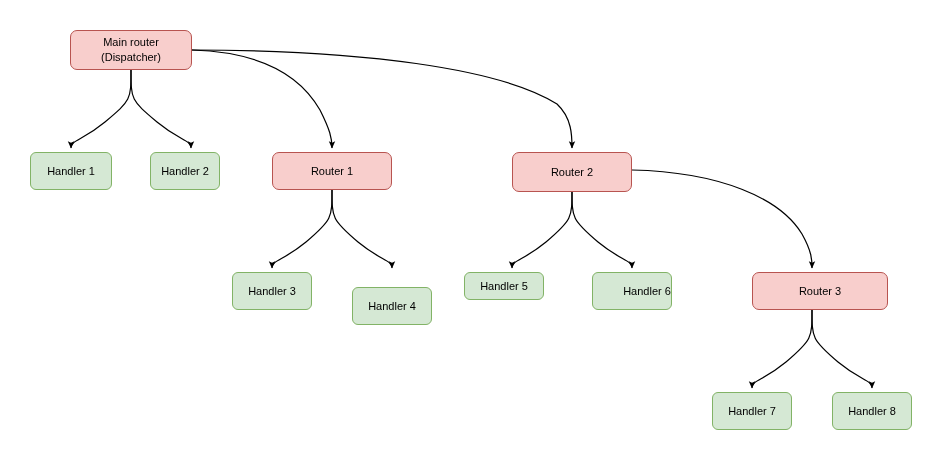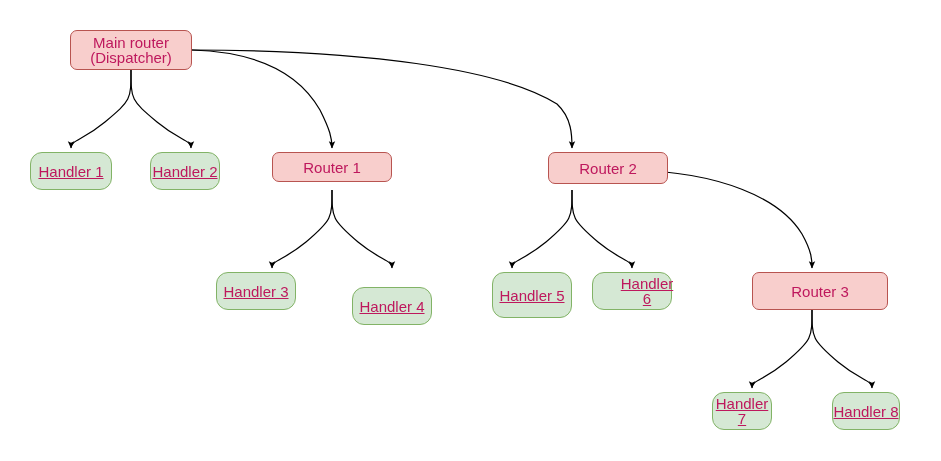--- a/index.html
+++ b/index.html
@@ -23,37 +23,36 @@
     height: 461px;
     pointer-events: none;
   }
   .node {
     position: absolute;
     box-sizing: border-box;
     display: flex;
     align-items: center;
     justify-content: center;
     text-align: center;
-    color: #be185d;
-    font-size: 15px;
+    color: #000000;
+    font-size: 11px;
     line-height: 15px;
     border-width: 1px;
     border-style: solid;
     white-space: pre-line;
   }
   .node.router {
     background: #f8cecc;
     border-color: #b85450;
     border-radius: 7px;
   }
   .node.handler {
     background: #d5e8d4;
     border-color: #82b366;
-    border-radius: 12px;
-    text-decoration: underline;
+    border-radius: 6px;
   }
 </style>
 </head>
 <body>
 
 <div id="canvas">
   <svg id="edge-layer" width="941" height="461" viewBox="0 0 941 461">
     <defs>
       <marker id="arrow" markerWidth="10" markerHeight="10" refX="7.4" refY="3.6" orient="auto" markerUnits="userSpaceOnUse">
         <path d="M 0.6 0.4 L 8 3.6 L 0.6 6.8 L 2.2 3.6 Z" fill="#000000"></path>
@@ -71,23 +70,23 @@
         <path d="M 632 170 C 720 172 780 198 802 234 C 812 252 812 260 812 268" fill="none" stroke="#000000" stroke-width="1.2" marker-end="url(#arrow)"></path>
         <path d="M 812 310 C 812 338 812 340 786 362 C 763 381 752 380 752 388" fill="none" stroke="#000000" stroke-width="1.2" marker-end="url(#arrow)"></path>
         <path d="M 812 310 C 812 338 812 340 838 362 C 861 381 872 380 872 388" fill="none" stroke="#000000" stroke-width="1.2" marker-end="url(#arrow)"></path>
       </g>
   </svg>
   <div id="nodes">
       <div class="node router" style="left: 70px; top: 30px; width: 122px; height: 40px;"><span>Main router
 (Dispatcher)</span></div>
       <div class="node handler" style="left: 30px; top: 152px; width: 82px; height: 38px;"><span>Handler 1</span></div>
       <div class="node handler" style="left: 150px; top: 152px; width: 70px; height: 38px;"><span>Handler 2</span></div>
-      <div class="node router" style="left: 272px; top: 152px; width: 120px; height: 30px;"><span>Router 1</span></div>
-      <div class="node router" style="left: 512px; top: 152px; width: 120px; height: 32px; margin-left: 36px;"><span>Router 2</span></div>
-      <div class="node handler" style="left: 216px; top: 272px; width: 80px; height: 38px;"><span>Handler 3</span></div>
+      <div class="node router" style="left: 272px; top: 152px; width: 120px; height: 38px;"><span>Router 1</span></div>
+      <div class="node router" style="left: 512px; top: 152px; width: 120px; height: 40px;"><span>Router 2</span></div>
+      <div class="node handler" style="left: 232px; top: 272px; width: 80px; height: 38px;"><span>Handler 3</span></div>
       <div class="node handler" style="left: 352px; top: 272px; width: 80px; height: 38px; margin-top: 15px;"><span>Handler 4</span></div>
-      <div class="node handler" style="left: 492px; top: 272px; width: 80px; height: 46px;"><span>Handler 5</span></div>
+      <div class="node handler" style="left: 464px; top: 272px; width: 80px; height: 28px;"><span>Handler 5</span></div>
       <div class="node handler" style="left: 592px; top: 272px; width: 80px; height: 38px; padding-left: 30px;"><span>Handler 6</span></div>
       <div class="node router" style="left: 752px; top: 272px; width: 136px; height: 38px;"><span>Router 3</span></div>
-      <div class="node handler" style="left: 712px; top: 392px; width: 60px; height: 38px;"><span>Handler 7</span></div>
-      <div class="node handler" style="left: 832px; top: 392px; width: 68px; height: 38px; text-align: center;"><span>Handler 8</span></div>
+      <div class="node handler" style="left: 712px; top: 392px; width: 80px; height: 38px;"><span>Handler 7</span></div>
+      <div class="node handler" style="left: 832px; top: 392px; width: 80px; height: 38px; text-align: center;"><span>Handler 8</span></div>
     </div>
 </div>
 
 </body></html>

